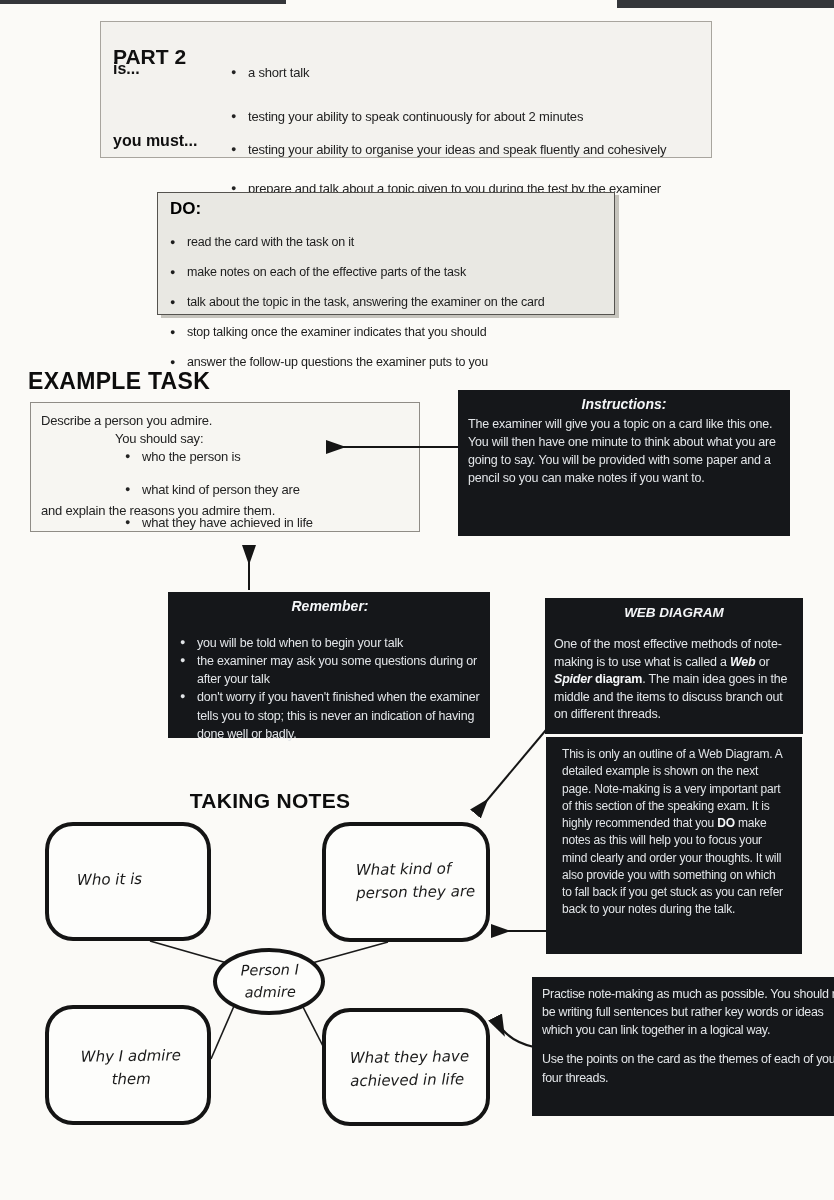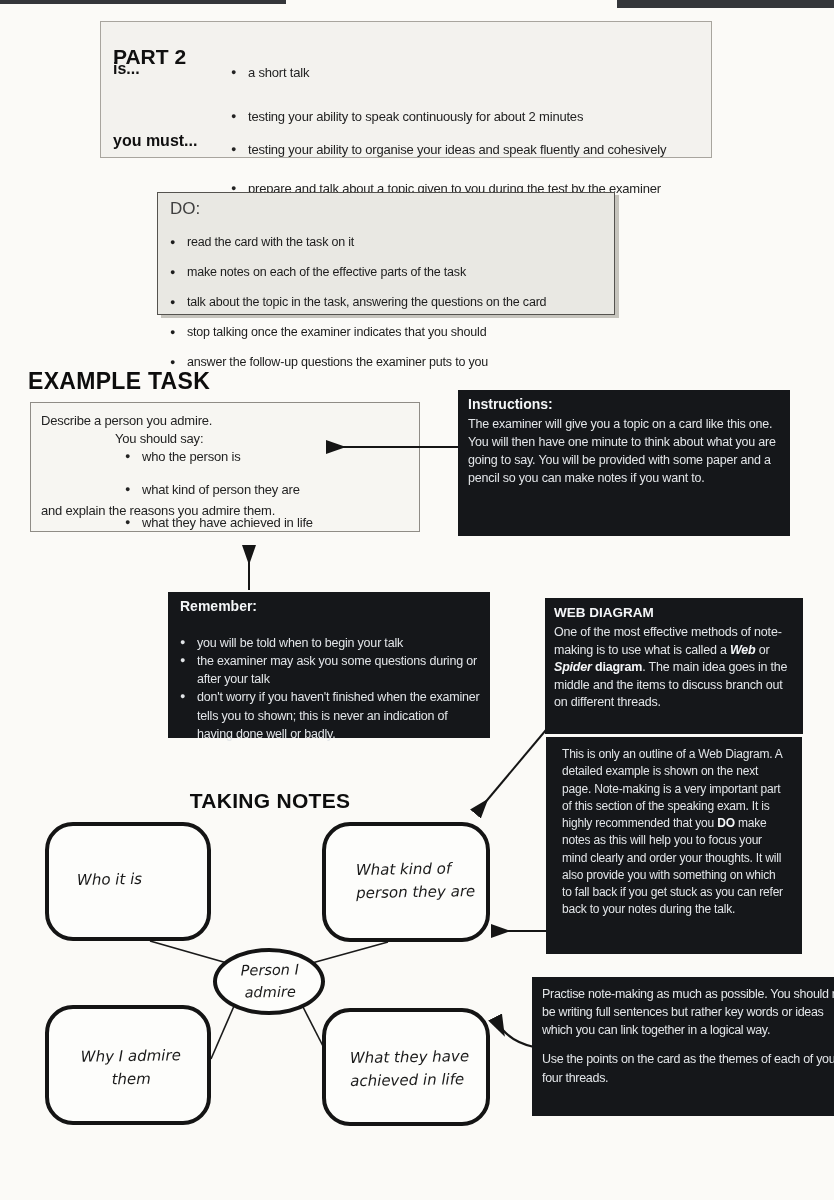--- a/index.html
+++ b/index.html
@@ -19,38 +19,38 @@
   .light-box {
     background:#f3f2ee;
     border:1px solid #a8a59e;
   }
   .black-box {
     background:#15171a;
     color:#e2e5e8;
     z-index:2;
   }
   .black-box .bb-title {
-    text-align:left; font-weight:bold; color:#f4f6f8;
+    text-align:center; font-weight:bold; color:#f4f6f8;font-style:italic;
   }
   .bullet { position:relative; padding-left:17px; letter-spacing:-0.2px; }
   .bullet::before {
     content:"●"; position:absolute; left:0; top:2px; font-size:9px;
   }
   .dark-bullet::before { color:#e2e5e8; }
   
   .part2-title { font-size:21px; font-weight:bold; color:#101010; }
   .part2-label { font-size:16px; font-weight:bold; color:#101010; }
   .doc-line { font-size:13px; color:#232323; white-space:nowrap; letter-spacing:-0.2px; }
   
   .do-box {
     background:#e9e8e3;
     border:1px solid #55534f;
     box-shadow:4px 3px 0 #c6c4bd;
   }
-  .do-title { font-size:17px; font-weight:normal; color:#404040; }
+  .do-title { font-size:17px; font-weight:bold; color:#000000; }
   .do-box .bullet { font-size:12.5px; color:#1c1c1c; white-space:nowrap; margin-bottom:4.5px;margin-top:16px; }
   
   .big-heading { font-weight:bold; color:#0d0d0d; letter-spacing:0.3px; }
   
   .task-box { background:#f7f6f2; border:1px solid #8f8c86; }
   
   .bb-body { font-size:12.5px; line-height:1.45; letter-spacing:-0.2px; }
   .bb-body b { color:#f4f6f8; }
   .bb-body .bi { font-weight:bold; font-style:italic; }
   
@@ -116,21 +116,21 @@
     <div class="abs doc-line bullet" style="left:130px;top:90px;">testing your ability to organise your ideas and speak fluently and cohesively</div>
     <div class="abs part2-label" style="left:12px;top:110px;">you must...</div>
     <div class="abs doc-line bullet" style="left:130px;top:114px;">prepare and talk about a topic given to you during the test by the examiner</div>
   </div>
 
   <div class="abs do-box" style="left:157px;top:192px;width:458px;height:123px;padding:6px 10px 0 12px;">
     <div class="do-title">DO:</div>
     <div style="margin-top:5px;">
       <div class="bullet">read the card with the task on it</div>
       <div class="bullet">make notes on each of the effective parts of the task</div>
-      <div class="bullet">talk about the topic in the task, answering the questions on the card</div>
+      <div class="bullet">talk about the topic in the task, answering the examiner on the card</div>
       <div class="bullet">stop talking once the examiner indicates that you should</div>
       <div class="bullet">answer the follow-up questions the examiner puts to you</div>
     </div>
   </div>
 
   <div class="abs big-heading" style="left:28px;top:368px;font-size:23px;">EXAMPLE TASK</div>
 
   <div class="abs task-box" style="left:30px;top:402px;width:390px;height:130px;">
     <div class="abs doc-line" style="left:10px;top:10px;">Describe a person you admire.</div>
     <div class="abs doc-line" style="left:84px;top:28px;">You should say:</div>
@@ -143,27 +143,27 @@
   <div class="abs black-box" style="left:458px;top:390px;width:332px;height:146px;padding:6px 10px;">
     <div class="bb-title" style="font-size:14px;">Instructions:</div>
     <div class="bb-body" style="margin-top:3px;">The examiner will give you a topic on a card like this one. You will then have one minute to think about what you are going to say. You will be provided with some paper and a pencil so you can make notes if you want to.</div>
   </div>
 
   <div class="abs black-box" style="left:168px;top:592px;width:322px;height:146px;padding:6px 10px 0 12px;">
     <div class="bb-title" style="font-size:14px;">Remember:</div>
     <div class="bb-body" style="margin-top:20px;">
       <div class="bullet dark-bullet">you will be told when to begin your talk</div>
       <div class="bullet dark-bullet">the examiner may ask you some questions during or after your talk</div>
-      <div class="bullet dark-bullet">don't worry if you haven't finished when the examiner tells you to shown; this is never an indication of having done well or badly.</div>
+      <div class="bullet dark-bullet">don't worry if you haven't finished when the examiner tells you to stop; this is never an indication of having done well or badly.</div>
     </div>
   </div>
 
   <div class="abs black-box" style="left:545px;top:598px;width:258px;height:136px;padding:7px 9px;">
     <div class="bb-title" style="font-size:13.5px;">WEB DIAGRAM</div>
-    <div class="bb-body" style="margin-top:4px;line-height:1.4;"><span>One of the most effective methods of note-making is to use what is called a </span><b class="bi">Web</b><span> or </span><b class="bi">Spider</b><b> diagram</b><span>. The main idea goes in the middle and the items to discuss branch out on different threads.</span></div>
+    <div class="bb-body" style="margin-top:16px;line-height:1.4;"><span>One of the most effective methods of note-making is to use what is called a </span><b class="bi">Web</b><span> or </span><b class="bi">Spider</b><b> diagram</b><span>. The main idea goes in the middle and the items to discuss branch out on different threads.</span></div>
   </div>
 
   <div class="abs black-box" style="left:546px;top:737px;width:256px;height:217px;padding:9px 16px;">
     <div class="bb-body" style="font-size:12px;line-height:1.44;"><span>This is only an outline of a Web Diagram. A detailed example is shown on the next page. Note-making is a very important part of this section of the speaking exam. It is highly recommended that you </span><b>DO</b><span> make notes as this will help you to focus your mind clearly and order your thoughts. It will also provide you with something on which to fall back if you get stuck as you can refer back to your notes during the talk.</span></div>
   </div>
 
   <div class="abs black-box" style="left:532px;top:977px;width:334px;height:139px;padding:8px 10px;">
     <div class="bb-body" style="letter-spacing:-0.3px;">Practise note-making as much as possible. You should not be writing full sentences but rather key words or ideas which you can link together in a logical way.</div>
     <div class="bb-body" style="margin-top:11px;letter-spacing:-0.3px;">Use the points on the card as the themes of each of your four threads.</div>
   </div>

